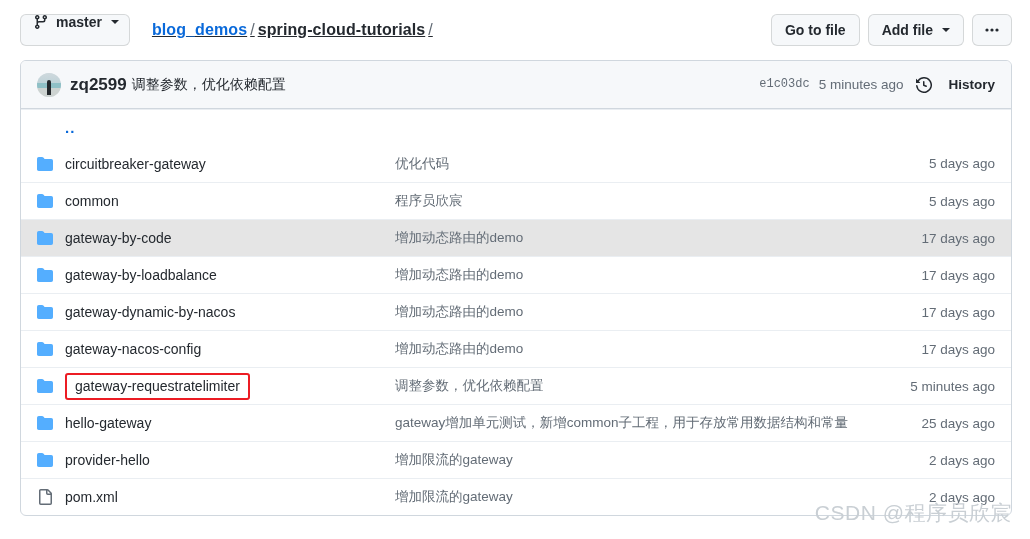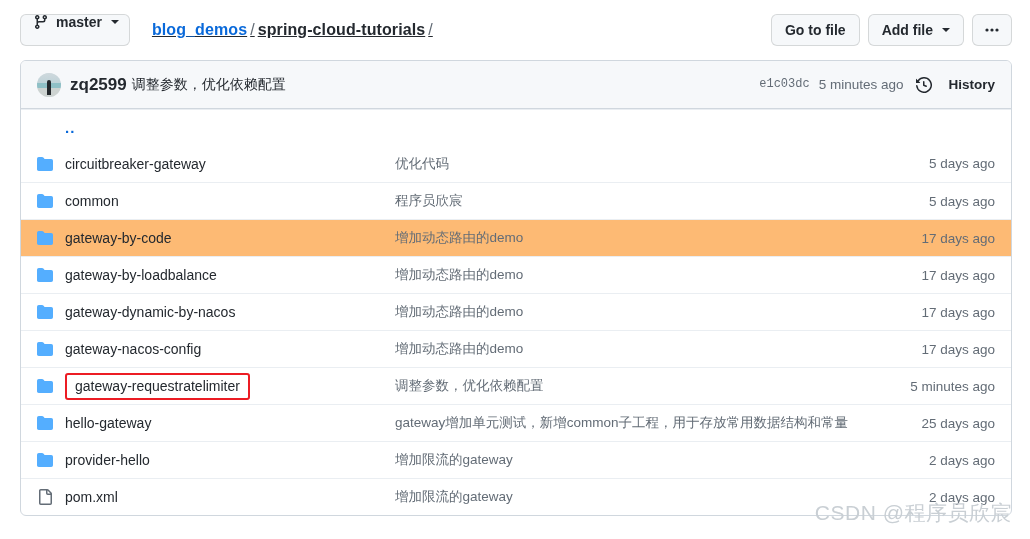--- a/index.html
+++ b/index.html
@@ -138,21 +138,21 @@
   
   .row {
     display: flex;
     align-items: center;
     height: 37px;
     border-top: 1px solid #eaeef2;
     padding: 0 16px;
     font-size: 14px;
   }
   .row:first-child { border-top: none; }
-  .row.alt { background: #fdba74; }
+  .row.alt { background: #e5e5e5; }
   .row .icon-cell {
     width: 28px;
     flex: none;
     display: flex;
     align-items: center;
   }
   .row .name-cell {
     width: 330px;
     flex: none;
     overflow: hidden;

